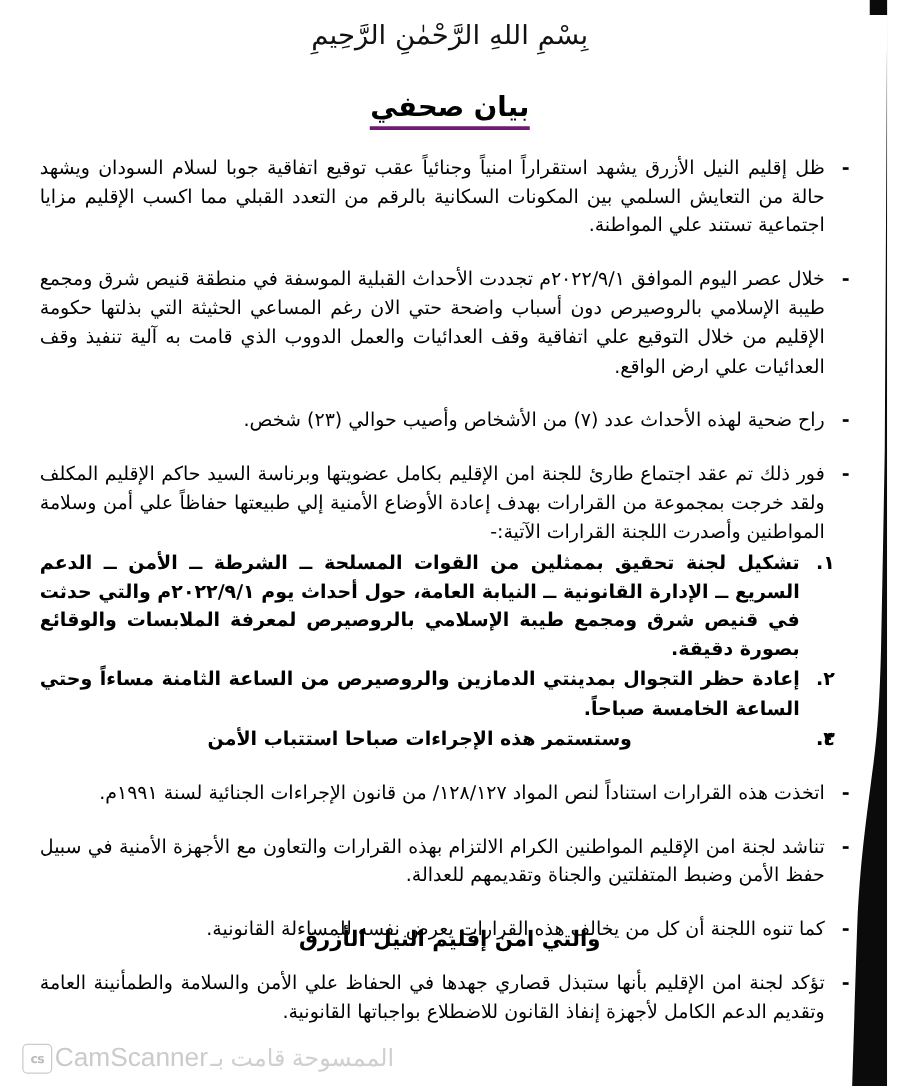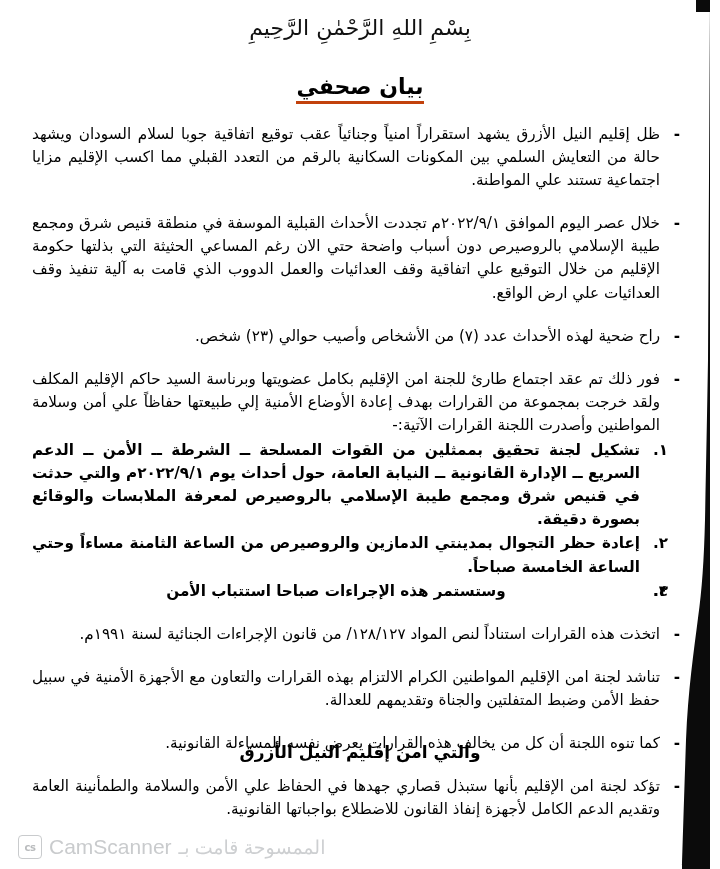--- a/index.html
+++ b/index.html
@@ -66,21 +66,21 @@
   }
 
   .doc-title {
     text-align: center;
     margin-top: 22px;
     font-size: 22px;
     font-weight: bold;
     letter-spacing: 1px;
   }
   .doc-title span {
-    border-bottom: 3px solid #c2410c;
+    border-bottom: 3px solid #701a75;
     padding-bottom: 2px;
   }
 
   .body-block {
     margin: 24px 28px 0 22px;
     font-size: 15.2px;
     line-height: 1.52;
     text-align: justify;
     text-justify: inter-word;
   }
@@ -138,21 +138,21 @@
     letter-spacing: 0.3px;
   }
 
   
   .watermark {
     position: absolute;
     left: 8px;
     bottom: 10px;
     display: flex;
     align-items: center;
-    gap: 7px;
+    gap: 2px;
     color: #c9cbcd;
     font-size: 21px;
     direction: ltr;
     z-index: 6;
     user-select: none;
   }
   .cs-badge {
     width: 22px;
     height: 22px;
     border: 1.6px solid #c9cbcd;

